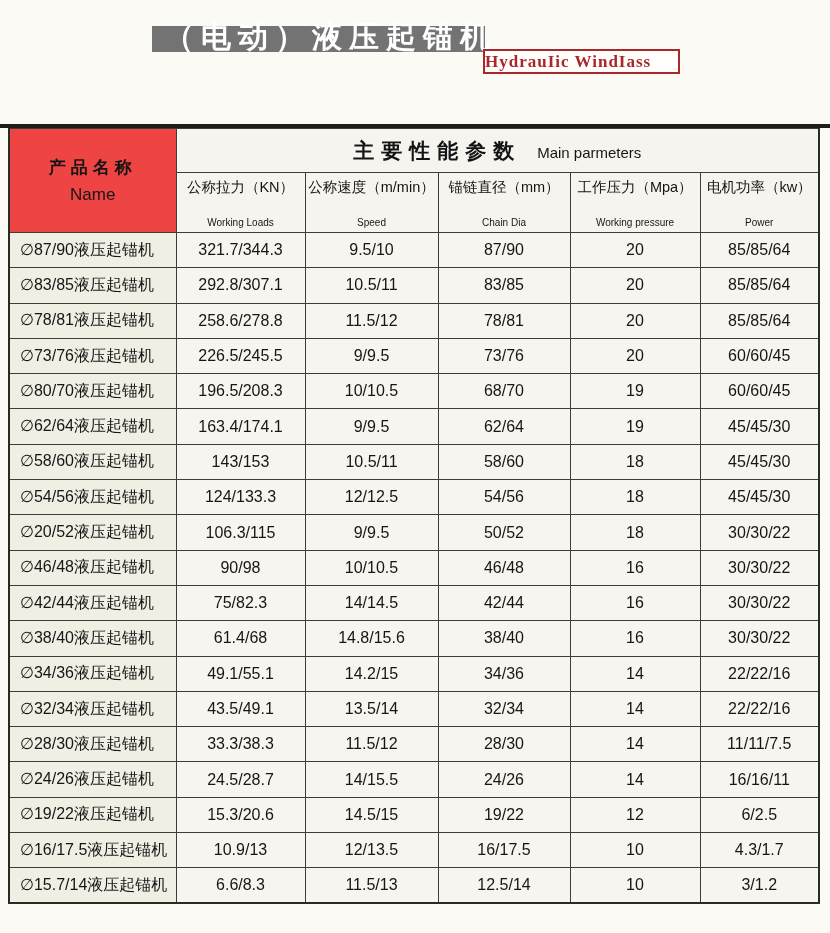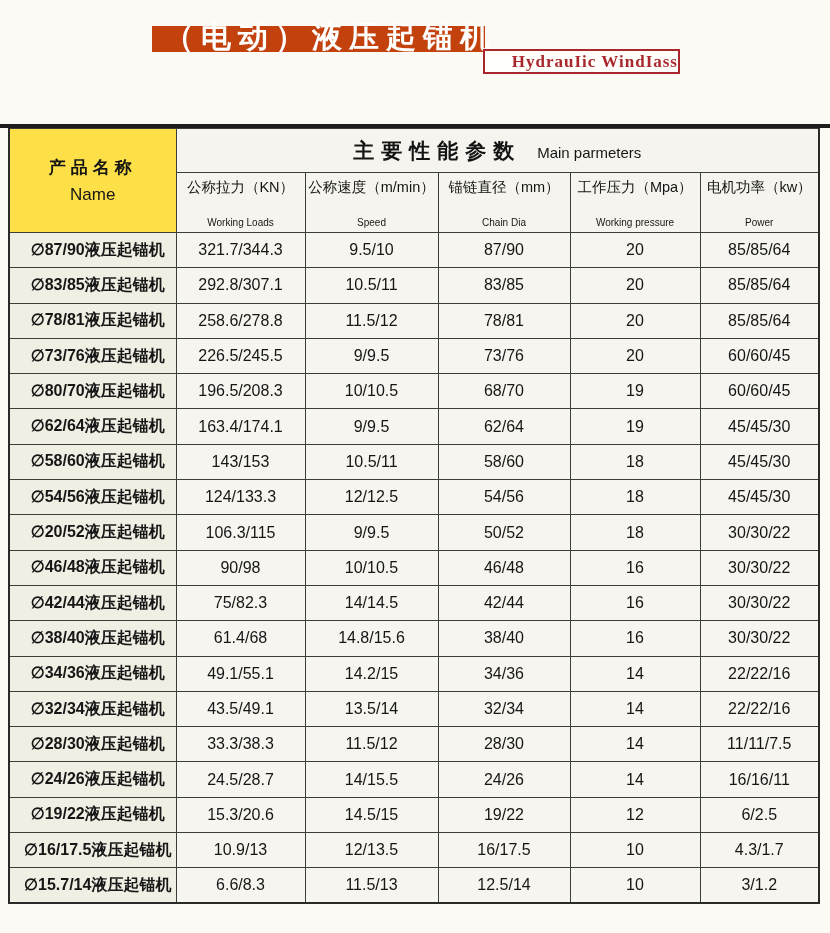--- a/index.html
+++ b/index.html
@@ -4,32 +4,32 @@
 <style>
   html,body{margin:0;padding:0}
   body{
     width:830px;height:933px;position:relative;overflow:hidden;
     background:#fbfaf5;
     font-family:"Liberation Sans", sans-serif;
   }
   
   .banner{
     position:absolute;left:152px;top:26px;width:333px;height:26px;
-    background:#c2410c;
+    background:#737373;
   }
   .banner-text{
     position:absolute;left:12px;bottom:-2px;
     font-size:30px;font-weight:bold;color:#ffffff;
     letter-spacing:7px;line-height:34px;white-space:nowrap;
   }
   
   .en-box{
     position:absolute;left:483px;top:49px;width:197px;height:25px;
     box-sizing:border-box;border:2px solid #a9272c;background:#fffefb;
-    display:flex;align-items:center;justify-content:flex-end;
+    display:flex;align-items:center;justify-content:flex-start;
   }
   .en-box span{
     color:#a9272c;font-weight:bold;font-size:17px;letter-spacing:1px;
     font-family:"Liberation Serif", serif;white-space:nowrap;
   }
   
   .top-rule{
     position:absolute;left:0;top:124px;width:830px;height:4px;background:#1d1d1b;
   }
   
@@ -41,30 +41,30 @@
   }
   table.spec th, table.spec td{
     border:1px solid #3a3d38;
     padding:0;vertical-align:middle;text-align:center;
     color:#161616;overflow:hidden;
   }
   tr.main-row{height:44px}
   tr.sub-row{height:60px}
   tbody tr{height:35.3px}
   th{font-weight:normal}
-  .name-h{background:#fde047}
+  .name-h{background:#ef4444}
   .name-h .zh{font-size:17px;font-weight:bold;letter-spacing:5px;color:#141414}
   .name-h .en{font-size:17px;margin-top:6px}
   .main-h .zh-main{font-size:21px;font-weight:bold;letter-spacing:7px;color:#141414;margin-right:16px}
   .main-h .en-main{font-size:15px;letter-spacing:0}
   .sub-h .zh{font-size:14.5px;font-weight:normal;color:#141414}
   .sub-h .en{font-size:10px;margin-top:20px}
   tbody td{font-size:16px;background:#f6f5ef}
   tbody td.name-cell{
-    text-align:center;padding-left:10px;background:#f1efe4;font-size:16px;font-weight:bold;
+    text-align:left;padding-left:10px;background:#f1efe4;font-size:16px;
   }
 </style>
 </head>
 <body>
 
 <div class="banner">
   <span class="banner-text">（电动）液压起锚机</span>
 </div>
 
 <div class="en-box">

